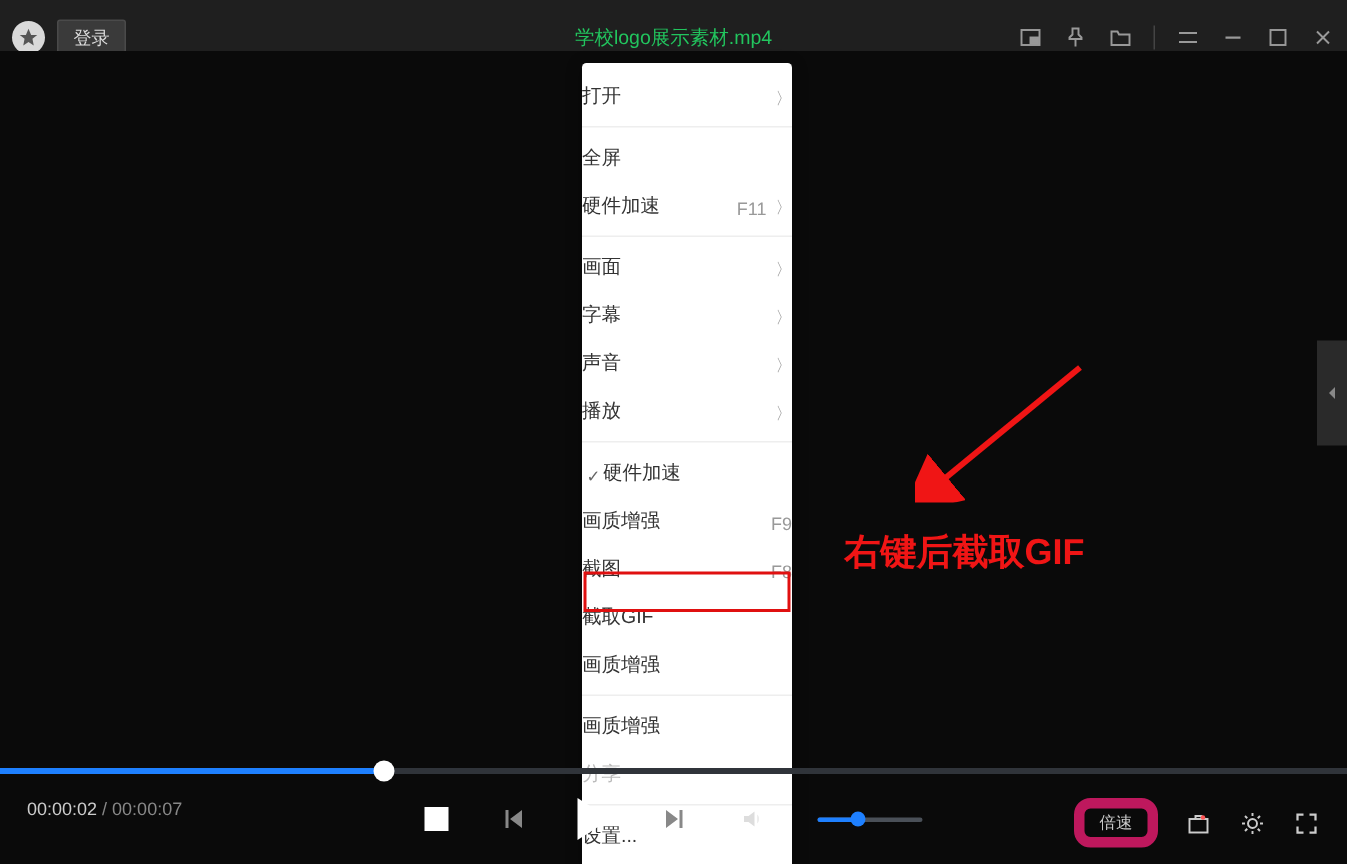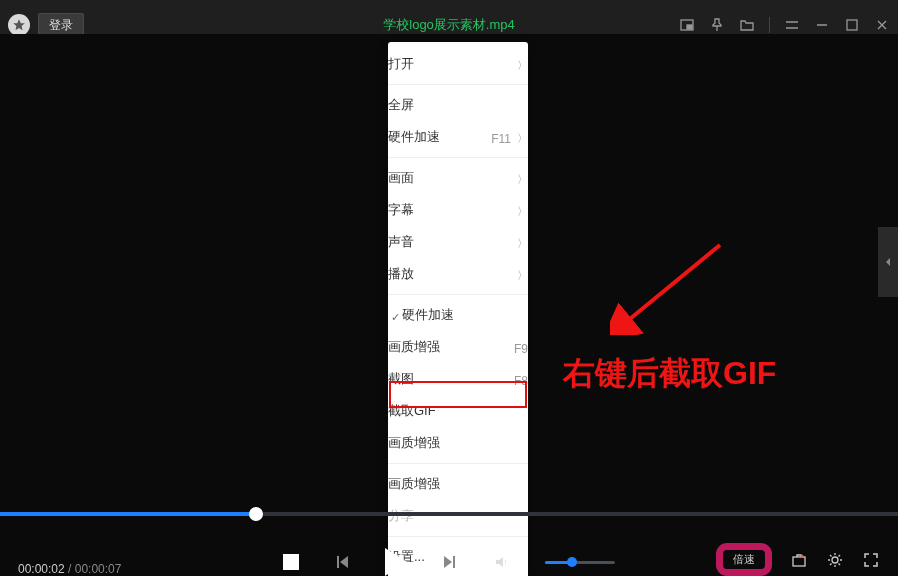--- a/index.html
+++ b/index.html
@@ -105,21 +105,21 @@
 .menu-item.checked { padding-left: 14px; }
 .highlight-box {
   position: absolute;
   border: 2px solid #e01010;
   pointer-events: none;
 }
 .annotation {
   position: absolute;
   color: #f01515;
   font-weight: bold;
-  font-size: 32px;
+  font-size: 24px;
 }
 .arrow-svg {
   position: absolute;
   left: 610px;
   top: 235px;
   width: 120px;
   height: 100px;
   pointer-events: none;
 }
 .progress {
@@ -145,22 +145,22 @@
   background: #fff;
   border-radius: 50%;
 }
 .controls {
   position: absolute;
   left: 0;
   right: 0;
   bottom: 0;
   height: 60px;
   display: flex;
-  align-items: flex-end;
-  padding: 0 18px;
+  align-items: flex-start;
+  padding: 16px 18px;
   color: #ddd;
   font-size: 12px;
 }
 .time { color: #ccc; }
 .time .dur { color: #888; }
 .center-controls {
   position: absolute;
   left: 50%;
   transform: translateX(-50%);
   display: flex;

